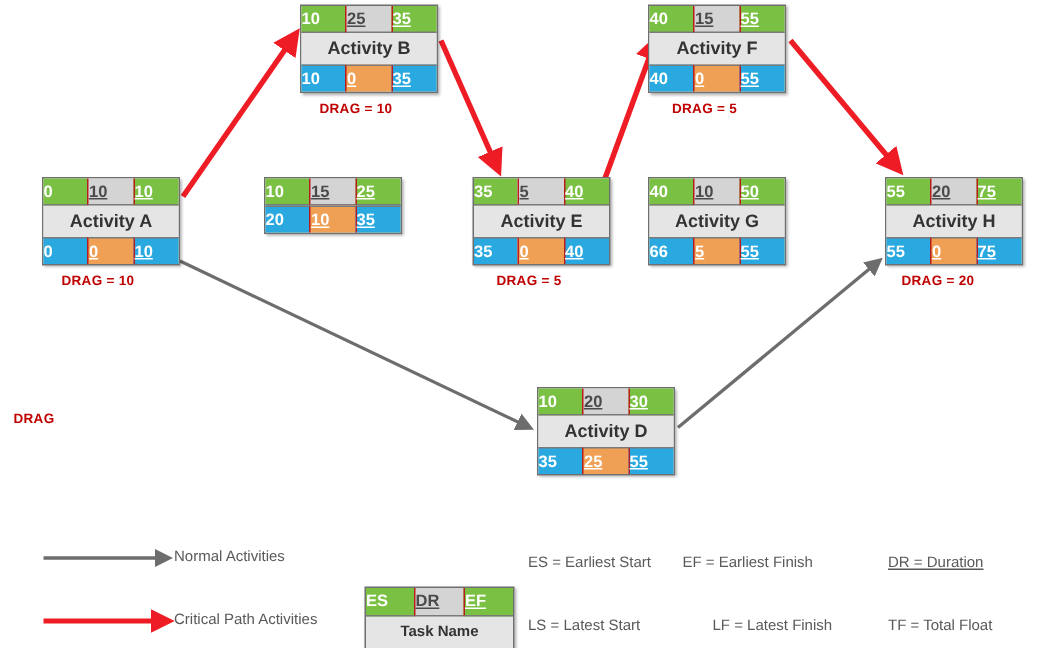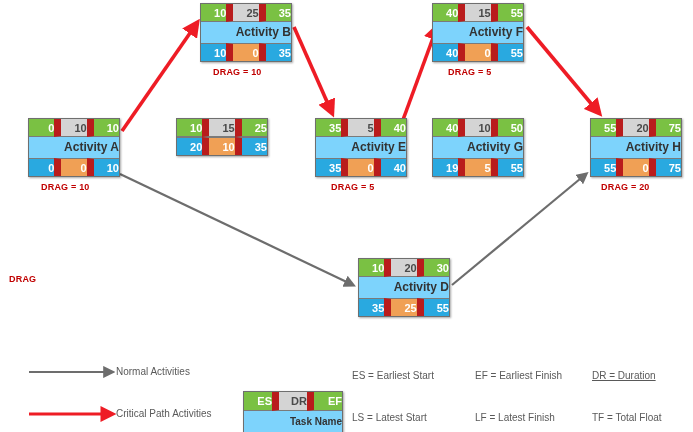--- a/index.html
+++ b/index.html
@@ -18,43 +18,43 @@
     width:92px;
     border:1px solid #6f6f6f;
     box-sizing:border-box;
     background:#ffffff;
     box-shadow:1px 1px 2px rgba(0,0,0,.35);
     z-index:5;
   }
   .node-row{display:flex;width:100%;}
   .cell{
     flex:1 1 0;
-    text-align:right;
+    text-align:left;
     font-size:11px;
     font-weight:bold;
     line-height:18px;
     height:18px;
     color:#ffffff;
     box-sizing:border-box;
   }
   .cell.es,.cell.ef{background:#7ac143;}
   .cell.dr{background:#d4d4d4;color:#4a4a4a;}
   .cell.ls,.cell.lf{background:#29a9e0;}
   .cell.tf{background:#f0a055;}
-  .cell + .cell{border-left:7px solid #b91c1c;}
+  .cell + .cell{border-left:1px solid #b91c1c;text-decoration:underline;}
   .node-row.top .cell{border-bottom:1px solid #7a7a7a;}
   .node-row.bot .cell{border-top:1px solid #7a7a7a;}
   .node-name{
-    text-align:right;
+    text-align:center;
     font-size:12px;
     font-weight:bold;
     color:#333333;
     line-height:21px;
     height:21px;
-    background:#7dd3fc;
+    background:#e5e5e5;
     white-space:nowrap;
     overflow:hidden;
   }
   .drag-label{
     position:absolute;
     font-size:9px;
     font-weight:bold;
     color:#c00000;
     white-space:nowrap;
     letter-spacing:.2px;
@@ -205,21 +205,21 @@
       </div>
       <div class="drag-label" style="left: 448px; top: 67px;">DRAG = 5</div>
       <div class="node" style="left: 432px; top: 118px;">
         <div class="node-row top">
           <div class="cell es">40</div>
           <div class="cell dr">10</div>
           <div class="cell ef">50</div>
         </div>
         <div class="node-name">Activity G</div>
         <div class="node-row bot">
-          <div class="cell ls">19</div>
+          <div class="cell ls">66</div>
           <div class="cell tf">5</div>
           <div class="cell lf">55</div>
         </div>
       </div>
       <div class="node" style="left: 590px; top: 118px;">
         <div class="node-row top">
           <div class="cell es">55</div>
           <div class="cell dr">20</div>
           <div class="cell ef">75</div>
         </div>
@@ -247,20 +247,20 @@
     <div class="node-name">Task Name</div>
     <div class="node-row bot">
       <div class="cell ls">LS</div>
       <div class="cell tf">TF</div>
       <div class="cell lf">LF</div>
     </div>
   </div>
 
   <div id="definitions-host">
       <div class="legend-text" style="left: 352px; top: 370px;">ES = Earliest Start</div>
-      <div class="legend-text" style="left: 475px; top: 370px;">EF = Earliest Finish</div>
+      <div class="legend-text" style="left: 455px; top: 370px;">EF = Earliest Finish</div>
       <div class="legend-text" style="left: 592px; top: 370px; text-decoration: underline;">DR = Duration</div>
       <div class="legend-text" style="left: 352px; top: 412px;">LS = Latest Start</div>
       <div class="legend-text" style="left: 475px; top: 412px;">LF = Latest Finish</div>
       <div class="legend-text" style="left: 592px; top: 412px;">TF = Total Float</div>
     </div>
 
 </div>
 
 </body></html>

